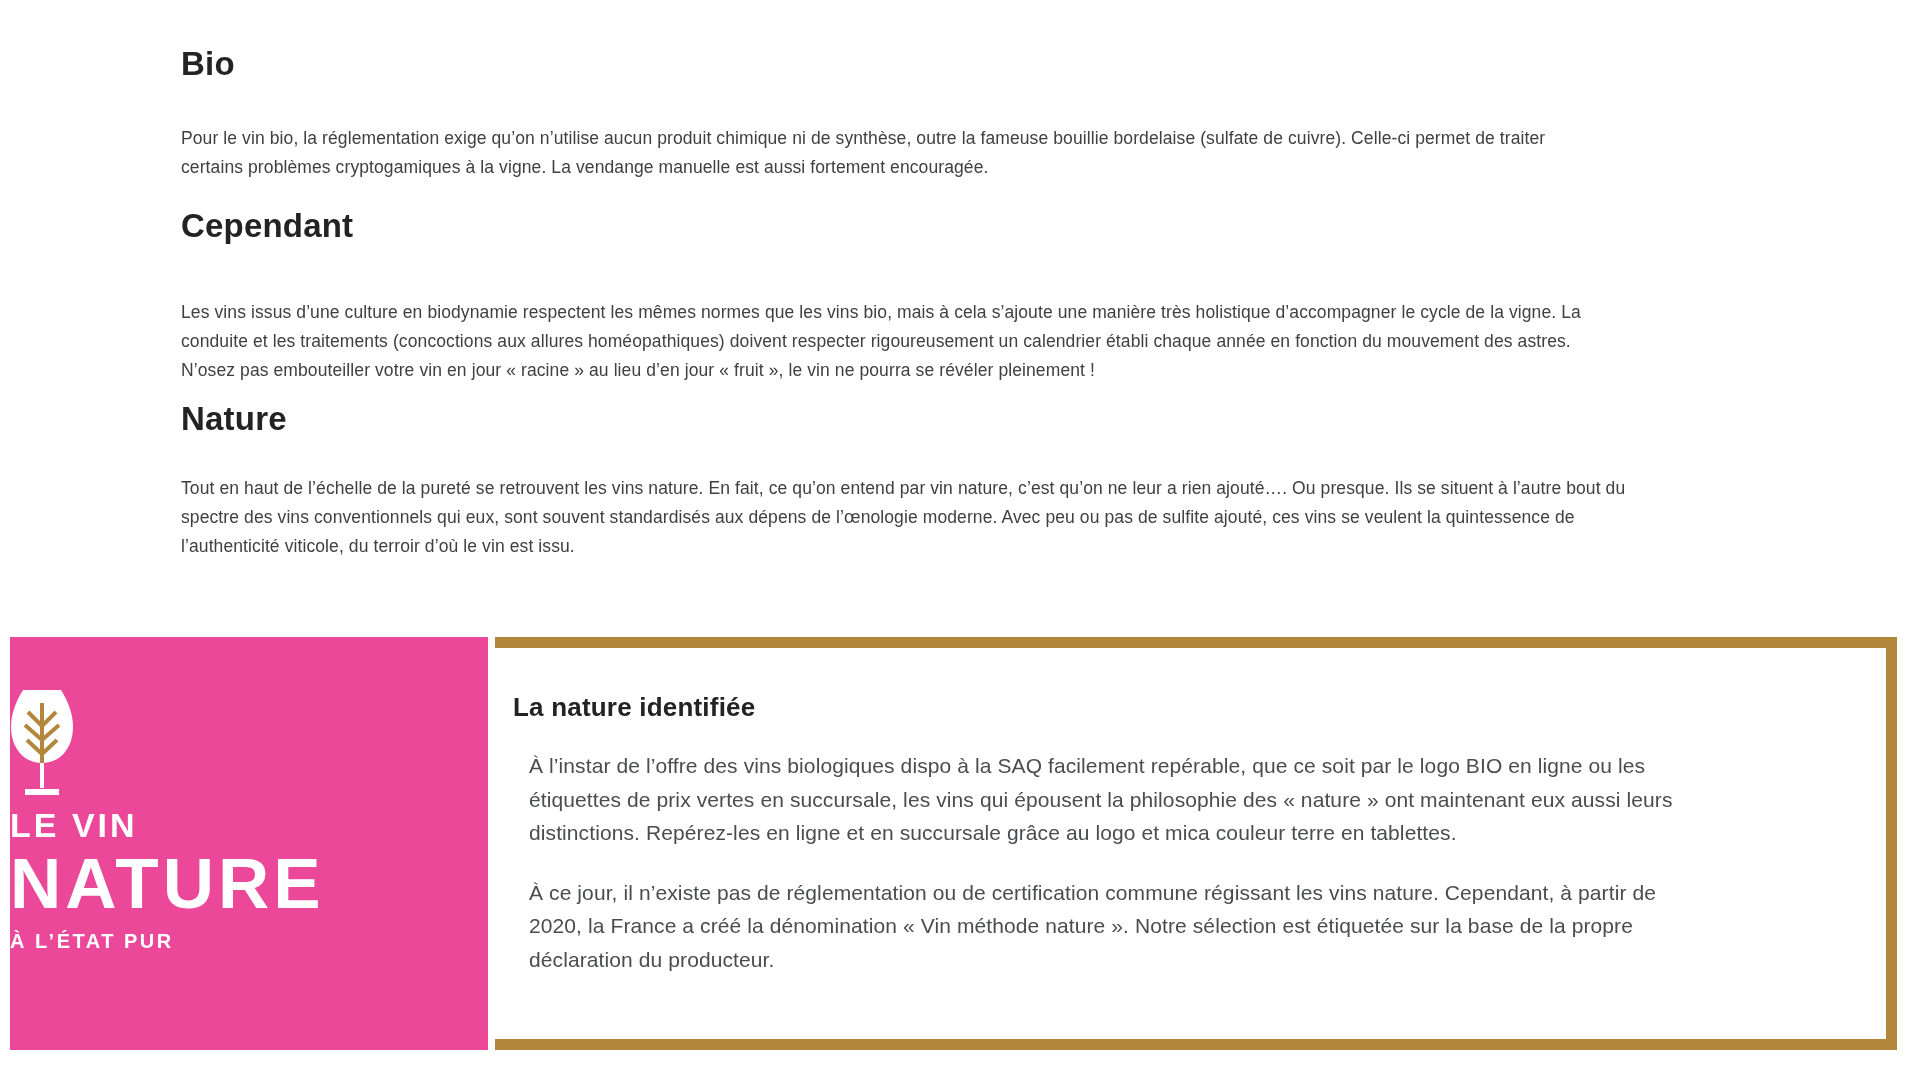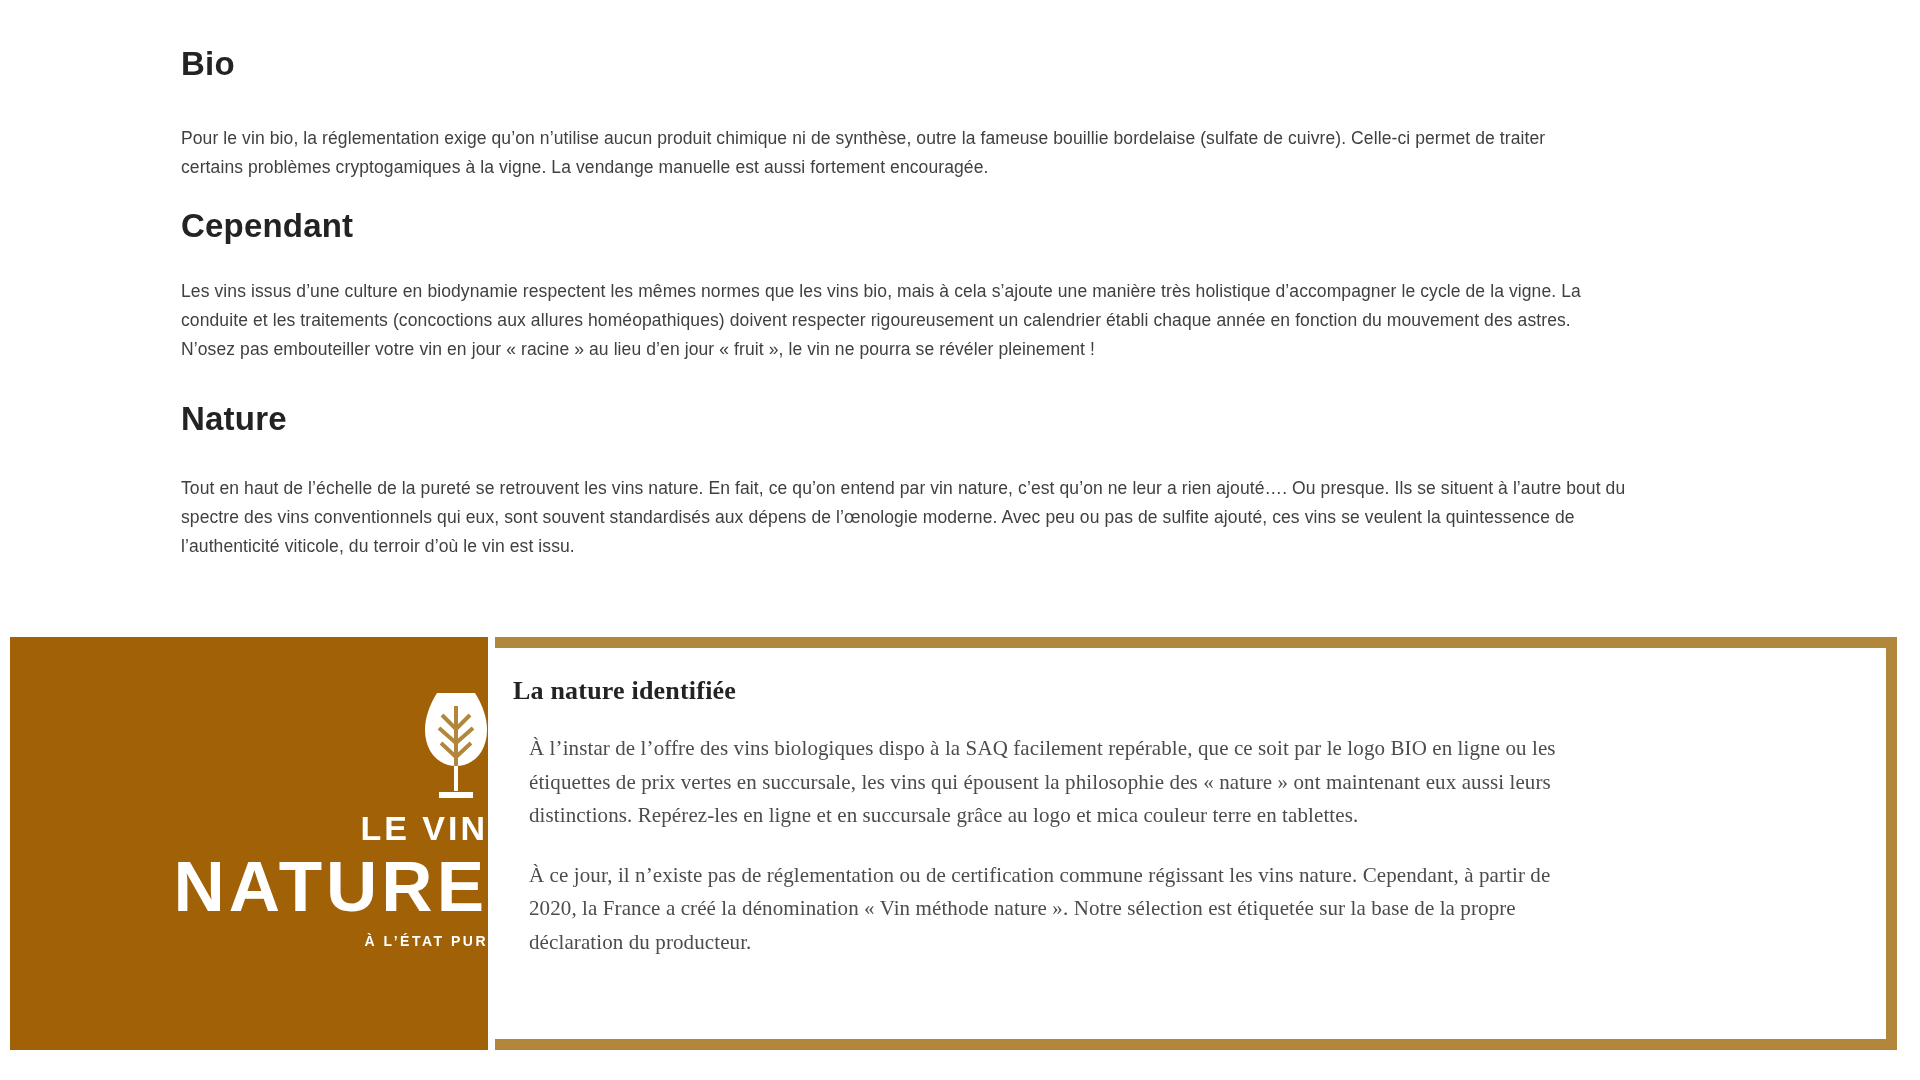--- a/index.html
+++ b/index.html
@@ -15,55 +15,54 @@
     font-size:33px; font-weight:bold; color:#232323;
     letter-spacing:0.2px; line-height:1.1;
   }
   .article-para {
     font-size:17.5px; line-height:29px; color:#404040;
     white-space:pre-line; letter-spacing:0.1px;
   }
   .pos-h1 { top:46px; }
   .pos-p1 { top:124px; }
   .pos-h2 { top:208px; }
-  .pos-p2 { top:277px; }
+  .pos-p2 { top:298px; }
   .pos-h3 { top:401px; }
   .pos-p3 { top:474px; }
   
   .banner {
     position:absolute; left:10px; top:637px;
     width:1887px; height:413px;
     display:flex; background:#ffffff;
   }
   .logo-panel {
     width:478px; height:100%;
-    background:#a16207;
+    background:#ec4899;
     display:flex; flex-direction:column;
-    align-items:flex-end; justify-content:center;
+    align-items:flex-start; justify-content:center;
     padding-bottom:46px;
   }
   .logo-glass { margin-bottom:10px; }
   .logo-levin {
     color:#ffffff; font-size:34px; font-weight:bold;
     letter-spacing:3px; line-height:1;
   }
   .logo-nature {
     color:#ffffff; font-size:71px; font-weight:bold;
     letter-spacing:4px; line-height:1; margin-top:6px;
   }
   .logo-tagline {
-    color:#ffffff; font-size:14px; font-weight:bold;
+    color:#ffffff; font-size:20px; font-weight:bold;
     letter-spacing:2.5px; line-height:1; margin-top:12px;
   }
   .info-box {
     flex:1; margin-left:7px;
     border:11px solid #b2873c; border-left:none;
     background:#ffffff;
-    padding:27px 50px 0 18px;
-    font-family:Liberation Serif, serif;
+    padding:44px 50px 0 18px;
   }
   .info-heading {
     font-size:26px; font-weight:bold; color:#232323;
     letter-spacing:0.2px; line-height:1.2;
   }
   .info-para {
     font-size:21px; line-height:33.5px; color:#4b4c4e;
     white-space:pre-line; margin-top:26px; letter-spacing:0.1px;margin-left:16px;
   }
 </style>

